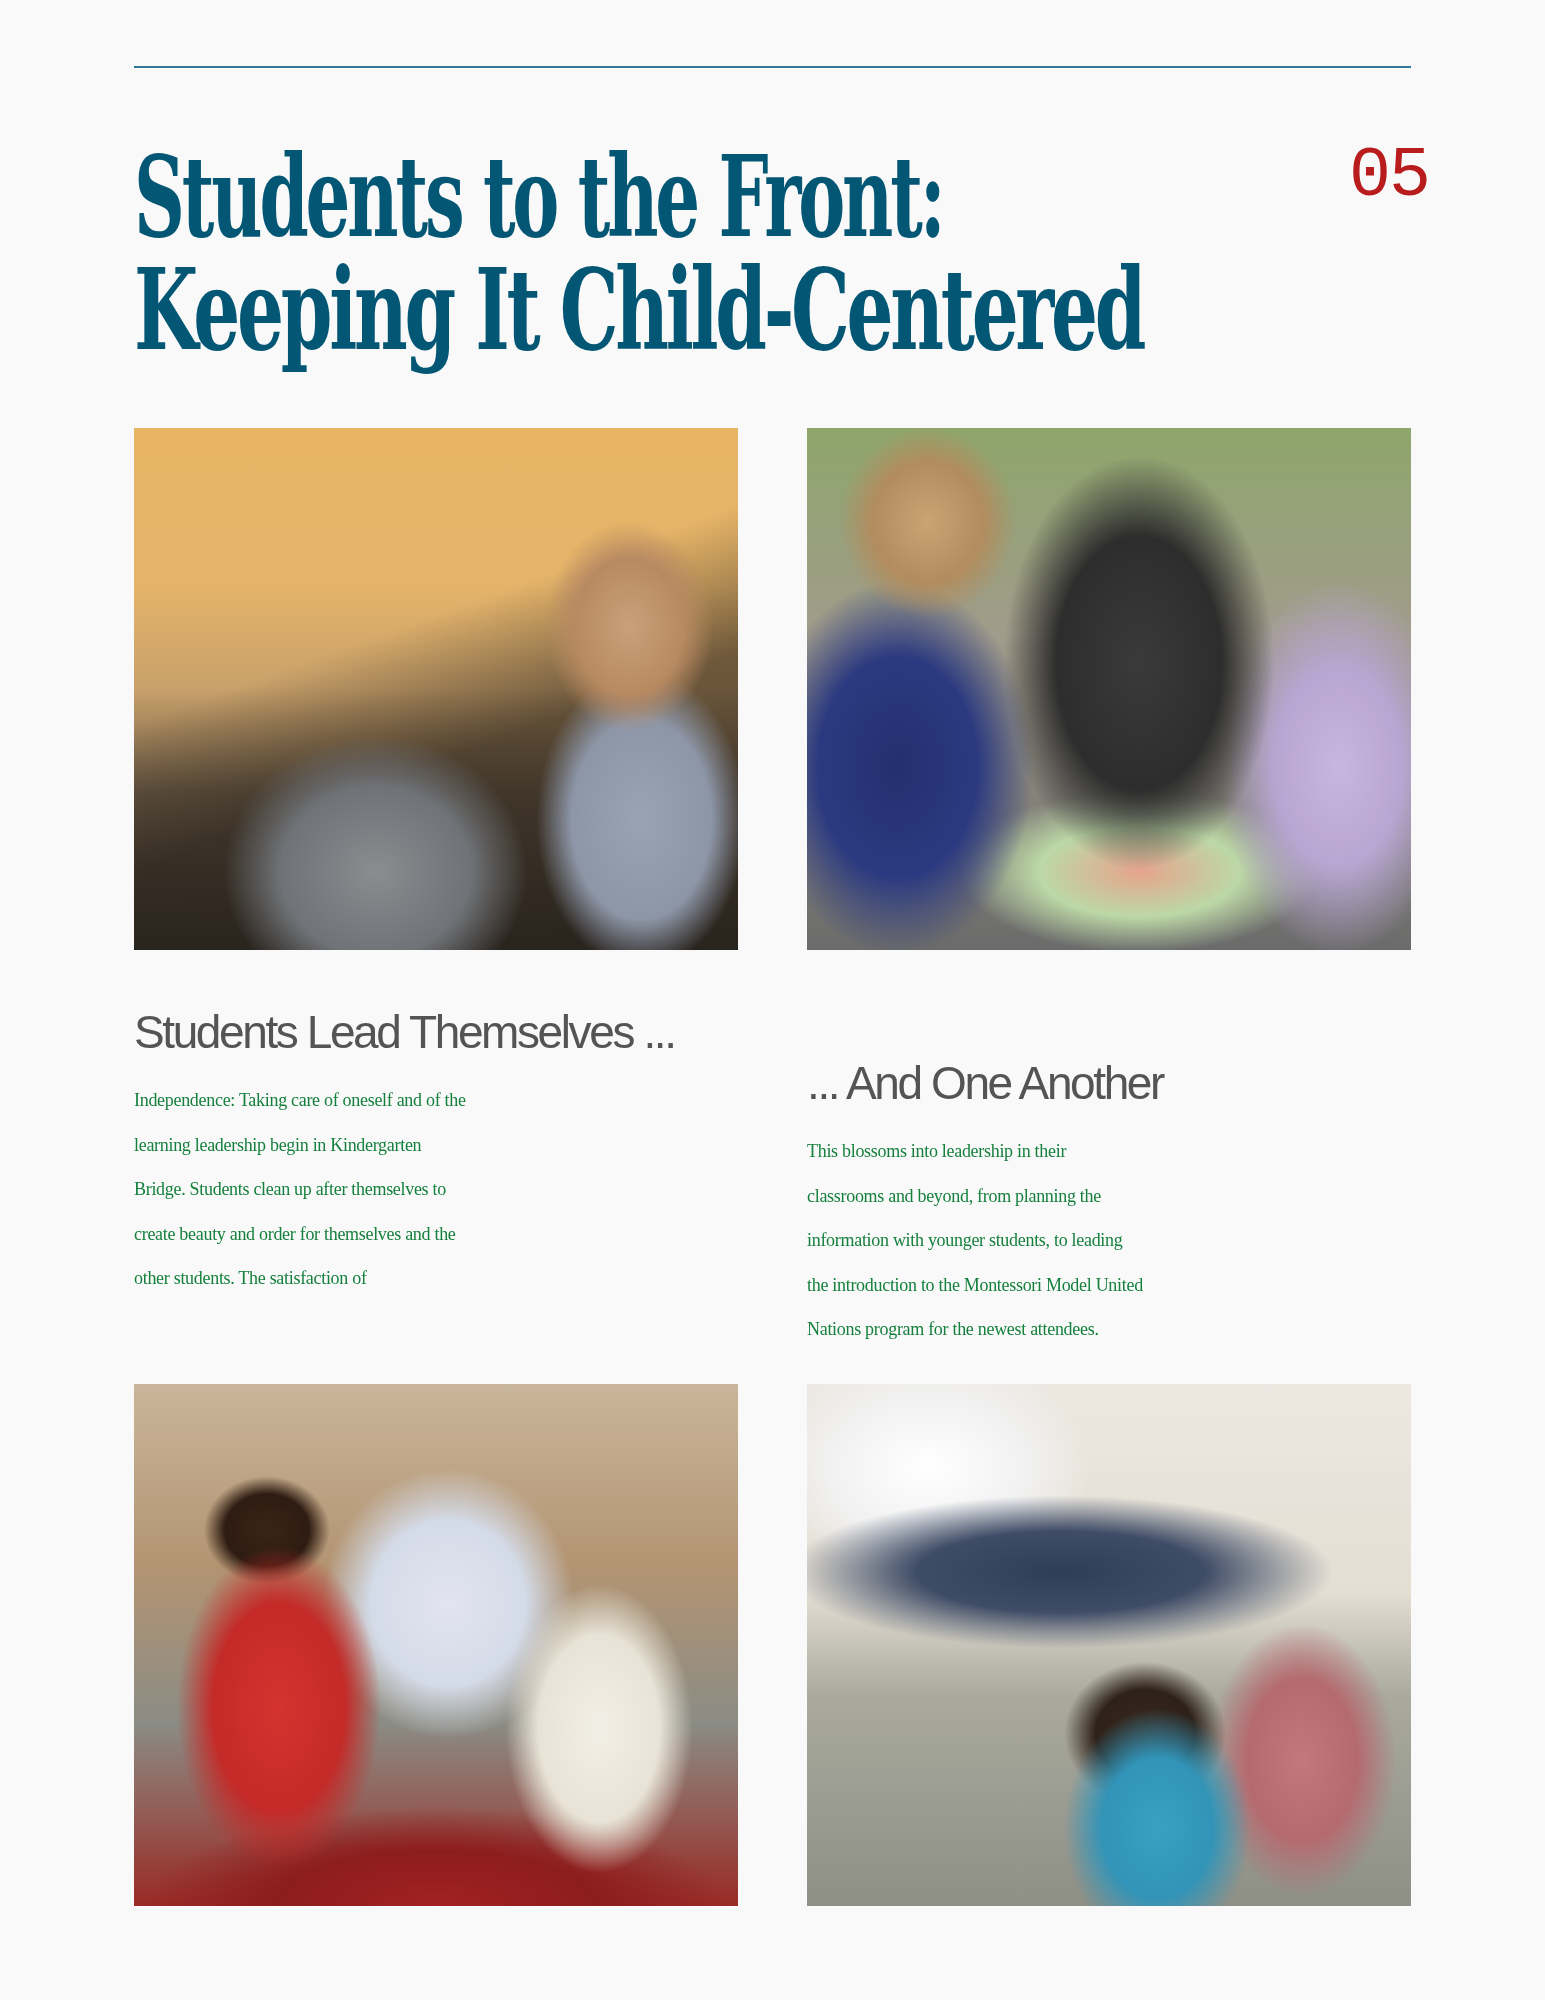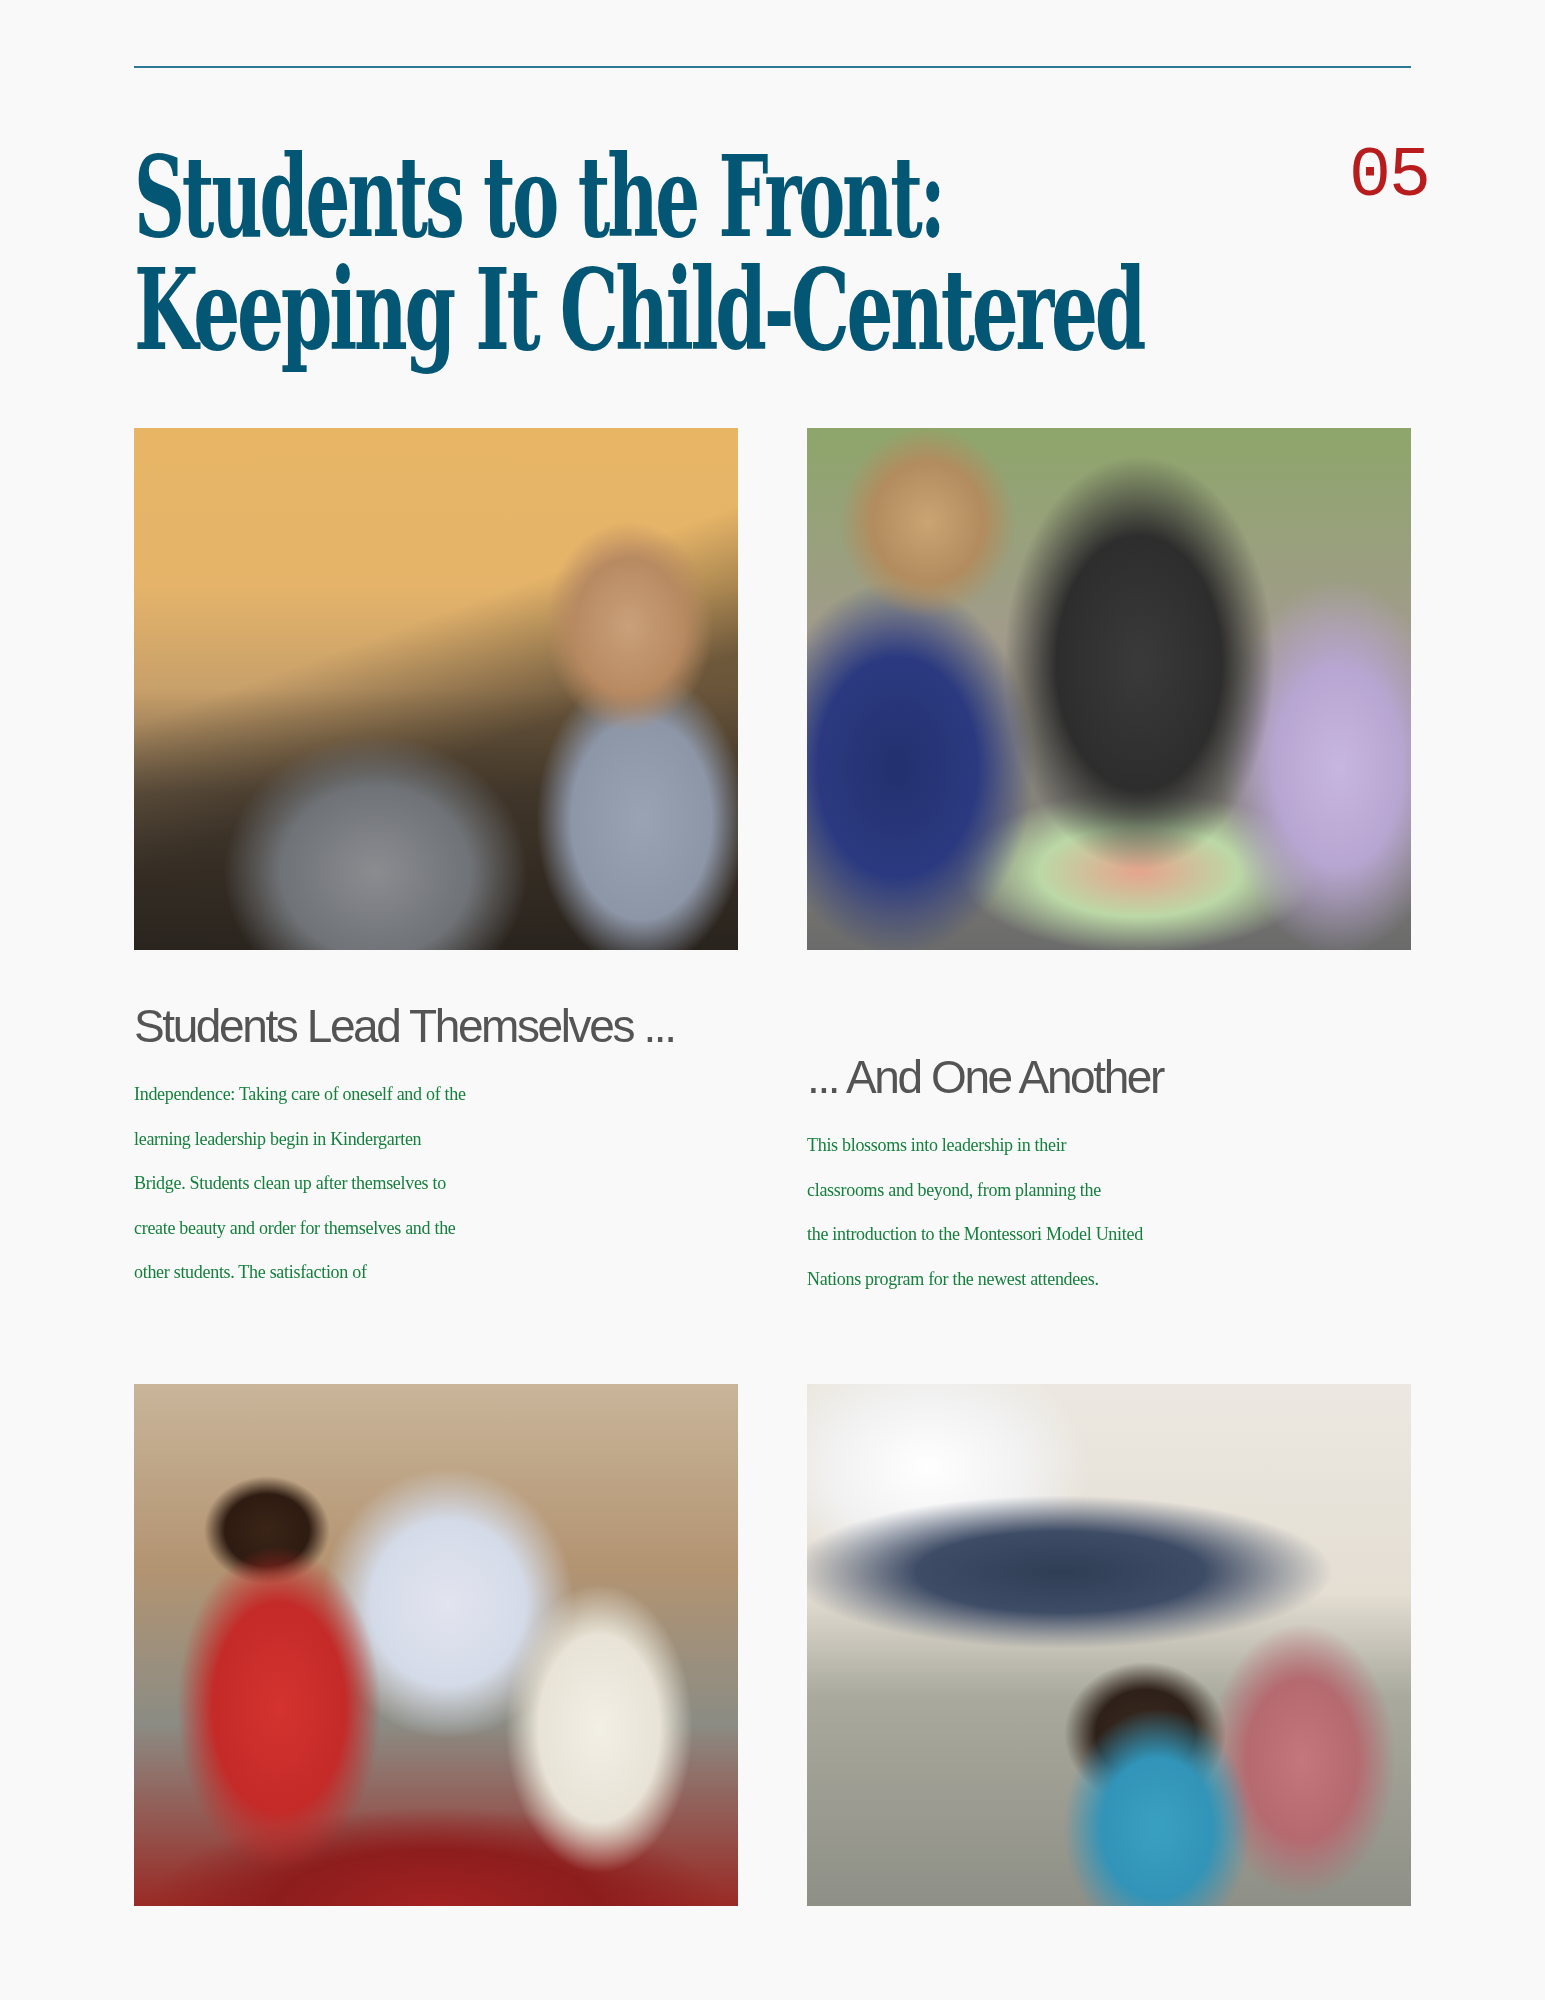--- a/index.html
+++ b/index.html
@@ -96,20 +96,21 @@
         radial-gradient(ellipse 90px 80px at 56% 67%, #3b2a20 0%, #2e2119 55%, rgba(40,30,25,0) 90%),
         radial-gradient(ellipse 110px 160px at 82% 72%, #c4777d 0%, #b56a70 50%, rgba(180,105,110,0) 85%),
         radial-gradient(ellipse 320px 90px at 42% 36%, #2f3d55 0%, #3e4c66 45%, rgba(60,70,95,0) 85%),
         radial-gradient(ellipse 180px 130px at 20% 16%, #ffffff 0%, #f1f1f1 55%, rgba(240,240,240,0) 90%),
         linear-gradient(180deg, #ece8e1 0%, #e4ded3 40%, #a9a99d 60%, #8e8f86 100%);
     }
 
     .section {
       position: absolute;
       width: 604px;
+      margin-top: 6px;
     }
     .section.s1 { left: 134px; top: 998px; }
     .section.s2 { left: 807px; top: 1049px; }
     .section-heading {
       margin: 0;
       font-family: "Liberation Sans", sans-serif;
       font-weight: normal;
       font-size: 46px;
       line_height: 56px;
       line-height: 56px;
@@ -154,19 +155,20 @@
     <span>create beauty and order for themselves and the</span>
     <span>other students. The satisfaction of</span>
   </p>
 </div>
 
 <div class="section s2">
   <h2 class="section-heading">... And One Another</h2>
   <p class="section-body">
     <span>This blossoms into leadership in their</span>
     <span>classrooms and beyond, from planning the</span>
+    <span>information with younger students, to leading</span>
     <span>the introduction to the Montessori Model United</span>
     <span>Nations program for the newest attendees.</span>
   </p>
 </div>
 
 <div class="photo p3" role="img" aria-label="Older student presenting an Auroras poster board to a younger child sitting on a red rug"></div>
 <div class="photo p4" role="img" aria-label="Middle school students standing in a semicircle presenting to seated classmates"></div>
 
 </body></html>

